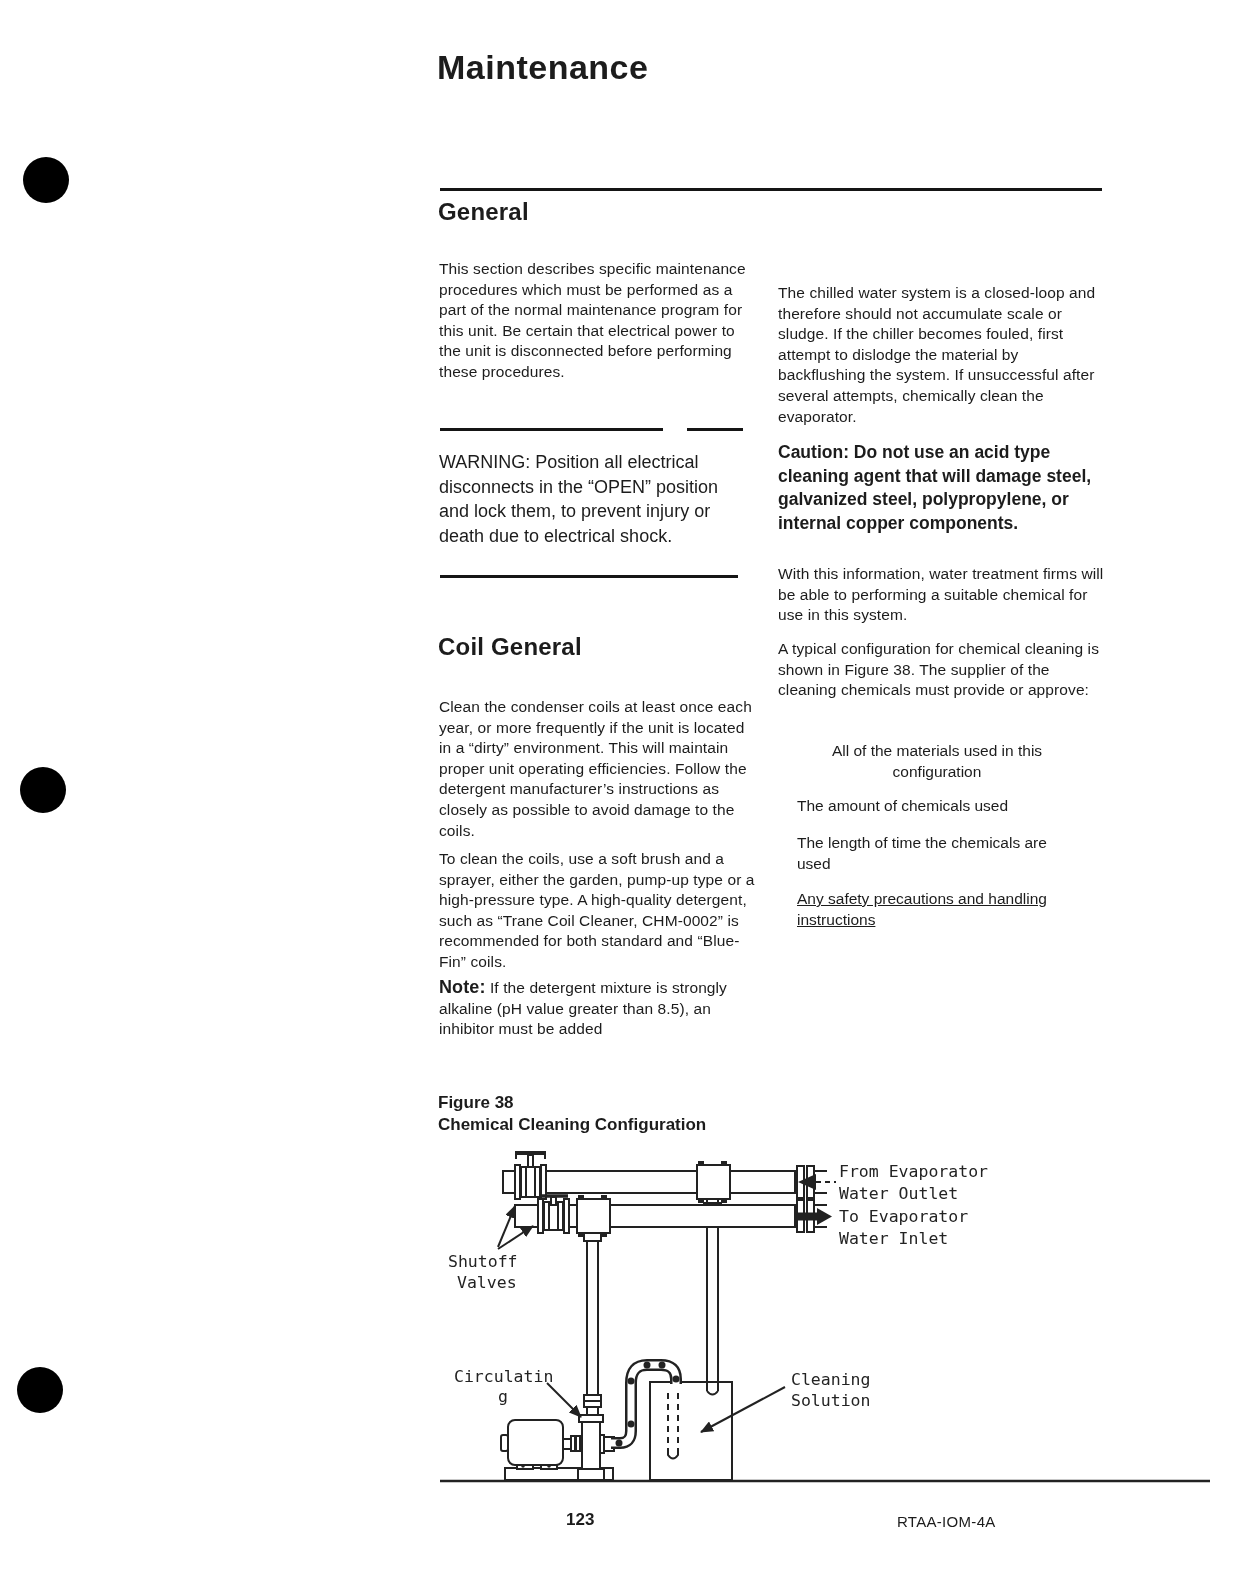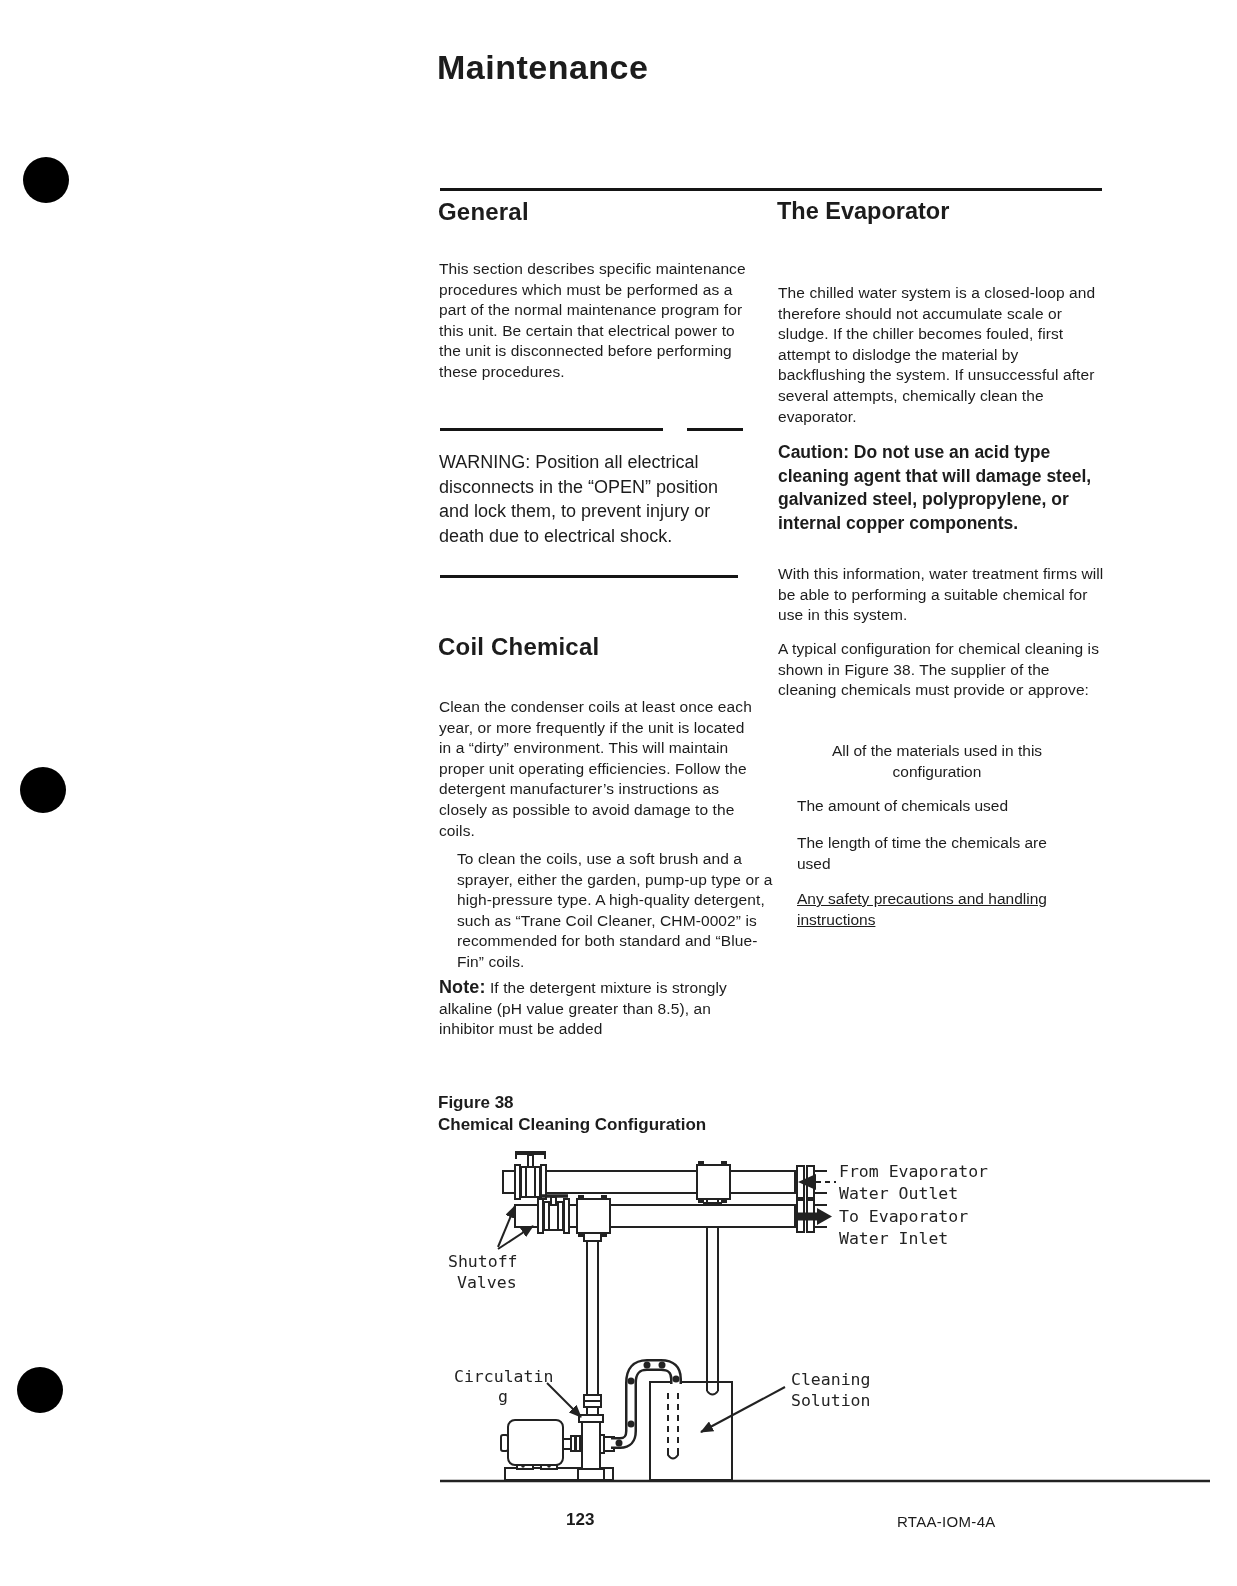--- a/index.html
+++ b/index.html
@@ -19,21 +19,21 @@
   #warn-rule-1b{left:687px;top:428px;width:56px;height:2.5px;}
   #warn-rule-2{left:440px;top:575px;width:298px;height:2.5px;}
   .h2{position:absolute;font-size:24px;font-weight:bold;letter-spacing:0.2px;}
   #general-heading{left:438px;top:198px;}
   #coil-heading{left:438px;top:633px;}
   #rc-heading{left:777px;top:198px;font-size:23.5px;font-weight:bold;line-height:27px;width:330px;position:absolute;}
   .body-text{position:absolute;font-size:15.5px;line-height:20.6px;letter-spacing:0.1px;}
   #general-body{left:439px;top:259px;width:314px;}
   #warning-text{left:439px;top:450px;width:310px;font-size:18px;font-weight:normal;line-height:24.7px;position:absolute;}
   #coil-para1{left:439px;top:697px;width:316px;}
-  #coil-para2{left:457px;top:849px;width:316px;}
+  #coil-para2{left:439px;top:849px;width:316px;}
   #note-block{left:439px;top:977px;width:318px;}
   .note-label{font-size:18px;font-weight:bold;}
   #rc-para1{left:778px;top:283px;width:332px;}
   #rc-caution{left:778px;top:441px;width:322px;font-size:17.5px;font-weight:bold;line-height:23.6px;position:absolute;}
   #rc-para2{left:778px;top:564px;width:332px;}
   #rc-para3{left:778px;top:639px;width:328px;}
   .rc-item{position:absolute;left:797px;width:280px;font-size:15.5px;line-height:20.6px;}
   #rc-item-0{top:741px;text-align:center;}
   #rc-item-1{top:796px;}
   #rc-item-2{top:833px;}
@@ -59,27 +59,26 @@
 <div class="rule" id="rule-top"></div>
 <div class="rule" id="warn-rule-1a"></div>
 <div class="rule" id="warn-rule-1b"></div>
 <div class="rule" id="warn-rule-2"></div>
 
 <div class="h2" id="general-heading">General</div>
 <div class="body-text" id="general-body">This section describes specific maintenance procedures which must be performed as a part of the normal maintenance program for this unit.  Be certain that electrical power to the unit is disconnected before performing these procedures.</div>
 
 <div id="warning-text">WARNING:  Position all electrical disconnects in the “OPEN” position and lock them, to prevent injury or death due to electrical shock.</div>
 
-<div class="h2" id="coil-heading">Coil Chemical</div>
+<div class="h2" id="coil-heading">Coil General</div>
 <div class="body-text" id="coil-para1">Clean the condenser coils at least once each year, or more frequently if the unit is located in a “dirty” environment.  This will maintain proper unit operating efficiencies. Follow the detergent manufacturer’s instructions as closely as possible to avoid damage to the coils.</div>
 <div class="body-text" id="coil-para2">To clean the coils, use a soft brush and a sprayer, either the garden, pump-up type or a high-pressure type.  A high-quality detergent, such as “Trane Coil Cleaner, CHM-0002” is recommended for both standard and “Blue-Fin” coils.</div>
 <div class="body-text" id="note-block"><span class="note-label">Note:</span><span> If the detergent mixture is strongly alkaline (pH value greater than 8.5), an inhibitor must be added</span></div>
 
 <div id="rc-heading">
-  <div>The Evaporator</div>
 </div>
 <div class="body-text" id="rc-para1">The chilled water system is a closed-loop and therefore should not accumulate scale or sludge.  If the chiller becomes fouled, first attempt to dislodge the material by backflushing the system.  If unsuccessful after several attempts, chemically clean the evaporator.</div>
 <div id="rc-caution">Caution:  Do not use an acid type cleaning agent that will damage steel, galvanized steel, polypropylene, or internal copper components.</div>
 <div class="body-text" id="rc-para2">With this information, water treatment firms will be able to performing a suitable chemical for use in this system.</div>
 <div class="body-text" id="rc-para3">A typical configuration for chemical cleaning is shown in Figure 38.  The supplier of the cleaning chemicals must provide or approve:</div>
 <div class="rc-item" id="rc-item-0">All of the materials used in this configuration</div>
 <div class="rc-item" id="rc-item-1">The amount of chemicals used</div>
 <div class="rc-item" id="rc-item-2">The length of time the chemicals are used</div>
 <div class="rc-item" id="rc-item-3">Any safety precautions and handling instructions</div>
 

